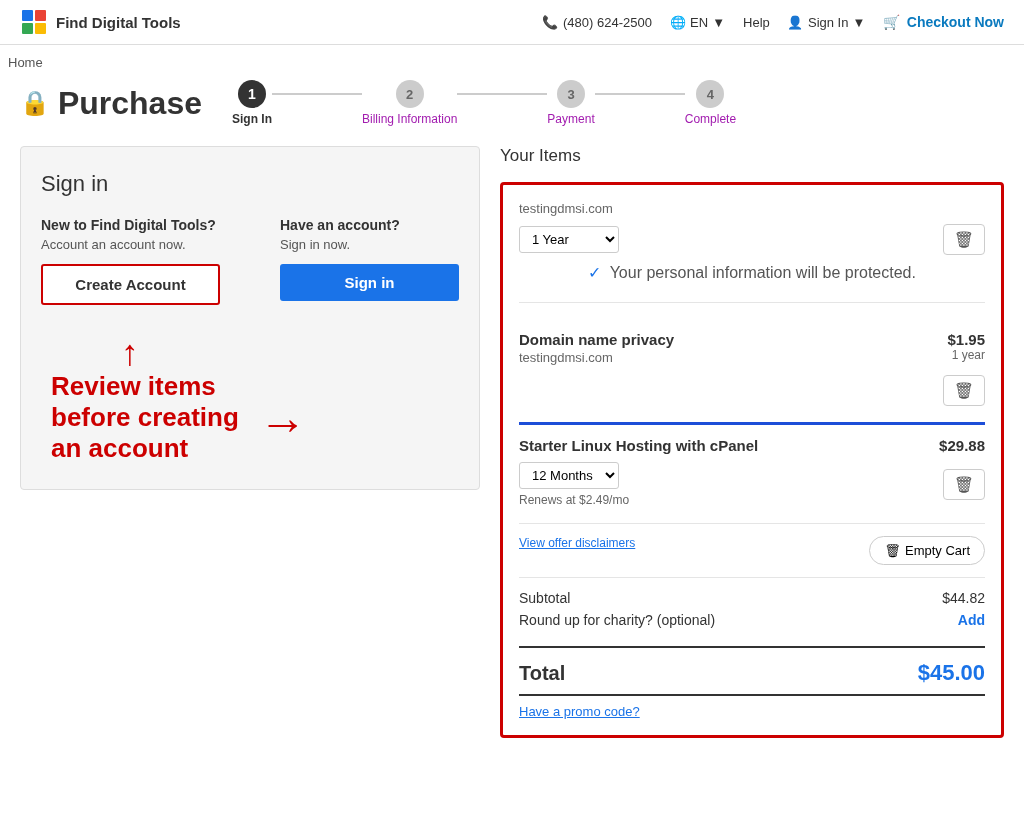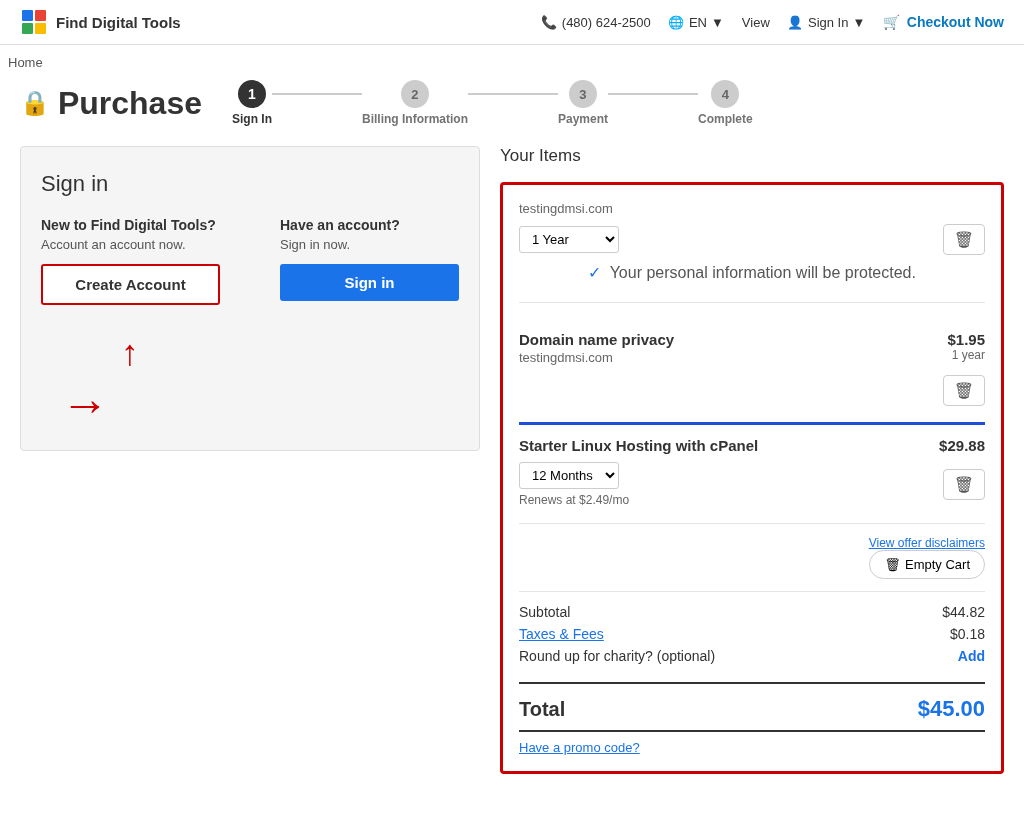--- a/index.html
+++ b/index.html
@@ -124,23 +124,22 @@
       color: #fff;
     }
     .step-circle.inactive {
       background: #ccc;
       color: #666;
       font-size: 13px;
     }
     .step-label {
       font-size: 12px;
       margin-top: 4px;
-      color: #737373;
+      color: #a21caf;
       white-space: nowrap;
-      font-weight: bold;
     }
     .step-label.active { color: #333; font-weight: bold; }
     .step-line {
       height: 2px;
       background: #ccc;
       width: 90px;
       margin-bottom: 18px;
     }
 
     
@@ -387,24 +386,23 @@
     .renews-text {
       font-size: 12px;
       color: #666;
       margin-top: 4px;
     }
 
     
     .cart-actions {
       display: flex;
       justify-content: space-between;
-      align-items: flex-end;
+      align-items: flex-start;
       padding: 12px 0;
       border-bottom: 1px solid #e5e5e5;
-      flex-direction: column;
     }
     .view-disclaimers {
       font-size: 12px;
       color: #1a73e8;
       cursor: pointer;
       text-decoration: underline;
     }
     .btn-empty-cart {
       background: #fff;
       border: 1px solid #ccc;
@@ -478,21 +476,21 @@
   <div class="header-right">
     <div class="header-phone">
       <span>📞</span>
       <span>(480) 624-2500</span>
     </div>
     <div class="header-lang">
       <span>🌐</span>
       <span>EN</span>
       <span>▼</span>
     </div>
-    <div class="header-help">View</div>
+    <div class="header-help">Help</div>
     <div class="header-signin">
       <span>👤</span>
       <span>Sign In</span>
       <span>▼</span>
     </div>
     <div class="header-checkout">
       <span>🛒</span>
       <span>Checkout Now</span>
     </div>
   </div>
@@ -547,20 +545,23 @@
         <div class="signin-col">
           <div class="signin-col-label">Have an account?</div>
           <div class="signin-col-sub">Sign in now.</div>
           <button class="btn-signin-blue">Sign in</button>
         </div>
       </div>
 
       <div class="annotation-area">
         <span class="arrow-up">↑</span>
         <div class="annotation-row">
+          <div class="annotation-text">
+            Review items<br>before creating<br>an account
+          </div>
           <span class="arrow-right" style="font-size:48px; margin-left:20px;">→</span>
         </div>
       </div>
     </div>
 
     <div class="items-panel">
       <div class="items-title">Your Items</div>
 
       <div class="items-box">
 
@@ -626,24 +627,20 @@
           </button>
         </div>
 
         
         <div class="subtotals">
           <div class="subtotal-row">
             <span class="subtotal-label">Subtotal</span>
             <span class="subtotal-value">$44.82</span>
           </div>
           <div class="subtotal-row">
-            <span class="taxes-link">Taxes &amp; Fees</span>
-            <span class="subtotal-value">$0.18</span>
-          </div>
-          <div class="subtotal-row">
             <span class="subtotal-label">Round up for charity? (optional)</span>
             <span class="add-link">Add</span>
           </div>
         </div>
 
         
         <div class="total-row">
           <span class="total-label">Total</span>
           <span class="total-value">$45.00</span>
         </div>

